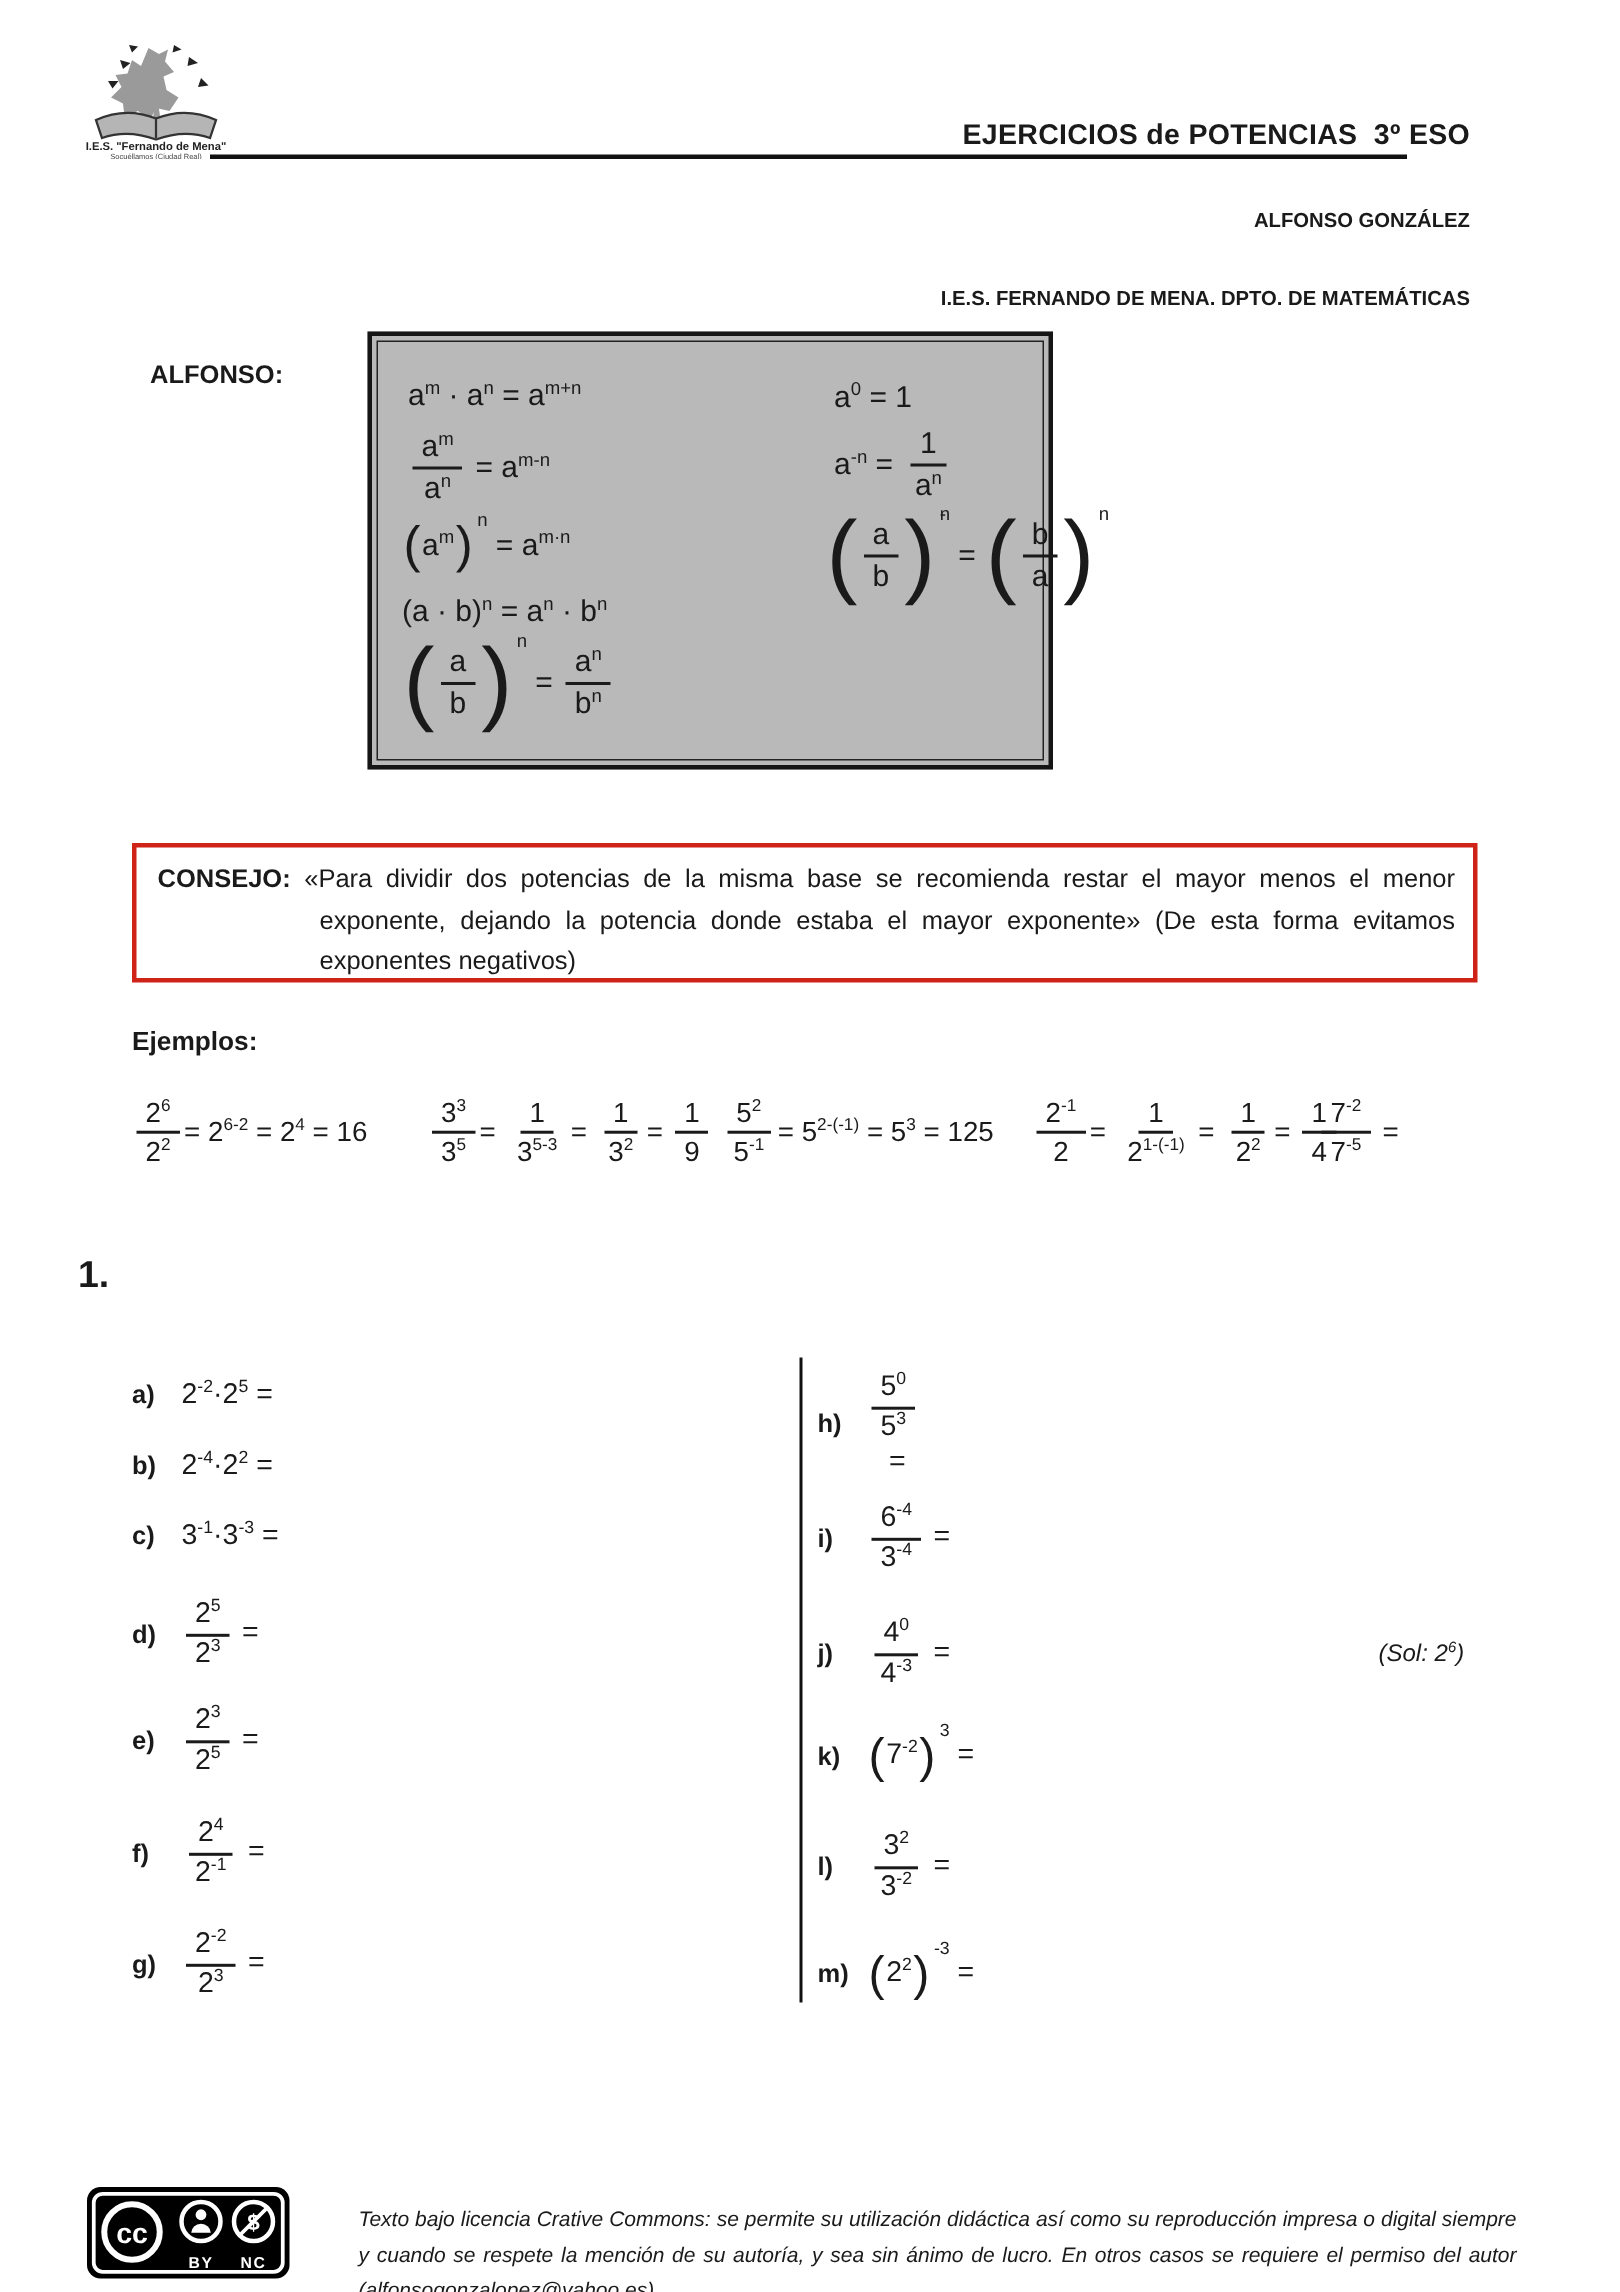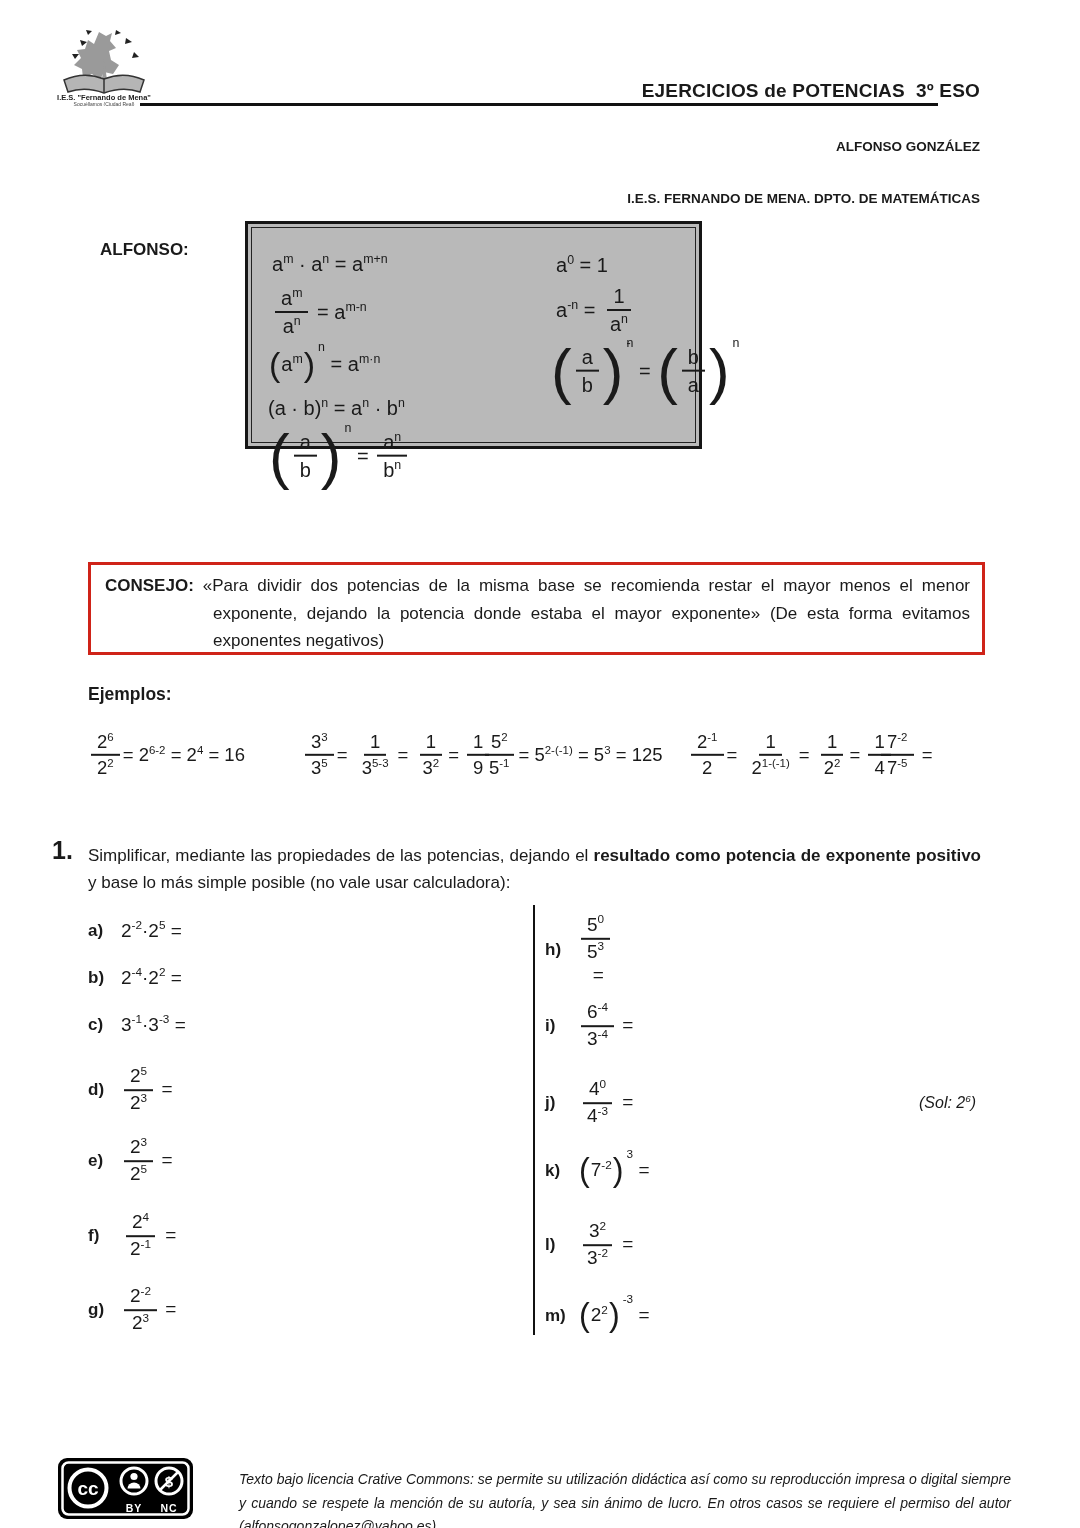--- a/index.html
+++ b/index.html
@@ -15,21 +15,21 @@
   .h-sub{font-size:13.5px;margin-top:1px;}
   .head-rule{position:absolute;left:140px;top:103px;width:798px;height:3px;background:#111;}
 
   
   .ficha{position:absolute;left:55px;top:150px;margin:0;font-size:21.5px;font-weight:bold;
          color:var(--accent,#1c1cb8);letter-spacing:.2px;}
   .ficha-label{border-bottom:2.5px solid var(--accent,#1c1cb8);padding-bottom:1px;}
 
   
   .recordar-label{position:absolute;left:100px;top:240px;font-size:17px;font-weight:bold;}
-  .gray-box{position:absolute;left:245px;top:221px;width:457px;height:228px;
+  .gray-box{position:absolute;left:245px;top:221px;width:457px;height:292px;
             border:3.5px solid #151515;background:var(--boxgray,#b9b9b9);padding:3px;}
   .gray-inner{position:relative;width:100%;height:100%;border:1.5px solid #222;}
   .rec-col{position:absolute;inset:0;}
   .rec-f{position:absolute;transform:translateY(-50%);font-size:20px;}
   .rec-left  .rec-f:nth-child(1){left:20px;top:36px;}
   .rec-left  .rec-f:nth-child(2){left:20px;top:84px;}
   .rec-left  .rec-f:nth-child(3){left:16px;top:136px;}
   .rec-left  .rec-f:nth-child(4){left:16px;top:180px;}
   .rec-left  .rec-f:nth-child(5){left:16px;top:228px;}
   .rec-right .rec-f:nth-child(1){left:304px;top:37px;}
@@ -41,21 +41,21 @@
            border:3px solid var(--boxred,#cf2318);padding:7px 12px 0 14px;}
   .consejo p{margin:0;font-size:17px;line-height:27.5px;text-align:justify;
              padding-left:108px;text-indent:-108px;}
   .c-label{font-weight:bold;}
 
   
   .ejemplos-label{position:absolute;left:88px;top:684px;font-size:17.5px;font-weight:bold;}
   .ejemplos-row{position:absolute;left:88px;top:716px;width:902px;height:78px;}
   .ej-item{position:absolute;top:39px;transform:translateY(-50%);font-size:18.5px;}
   .ej-item:nth-child(1){left:0;}
-  .ej-item:nth-child(2){left:214px;}
+  .ej-item:nth-child(2){left:197px;}
   .ej-item:nth-child(3){left:392px;}
   .ej-item:nth-child(4){left:600px;}
   .ej-item:nth-child(5){left:790px;}
 
   
   .ex-num{position:absolute;left:52px;top:836px;font-size:25px;font-weight:bold;}
   .ex-statement{position:absolute;left:88px;top:842px;width:893px;margin:0;
                 font-size:17px;line-height:27px;text-align:justify;}
   .ex-statement .bold{font-weight:bold;}
   .ex-item{position:absolute;display:flex;align-items:center;gap:9px;transform:translateY(-50%);}
@@ -278,21 +278,20 @@
       <div class="ej-item math">
         <span class="frac">
           <span class="fnum math"><span class="run">7<sup>-2</sup></span></span>
           <span class="fden math"><span class="run">7<sup>-5</sup></span></span>
         </span>
         <span class="run"> =</span>
       </div>
     </div>
 
   <span class="ex-num">1.</span>
-  <p class="ex-statement"><span>Simplificar, mediante las propiedades de las potencias, dejando el </span><span class="bold">resultado como potencia de exponente positivo</span><span> y base lo más simple posible (no vale usar calculadora):</span></p>
 
   <div id="ex-left">
       <div class="ex-item">
         <span class="ex-label">a)</span>
         <span class="math" style="font-size: 19px;">
           <span class="run">2<sup>-2</sup>·2<sup>5</sup> =</span>
         </span>
       </div>
       <div class="ex-item">
         <span class="ex-label">b)</span>

